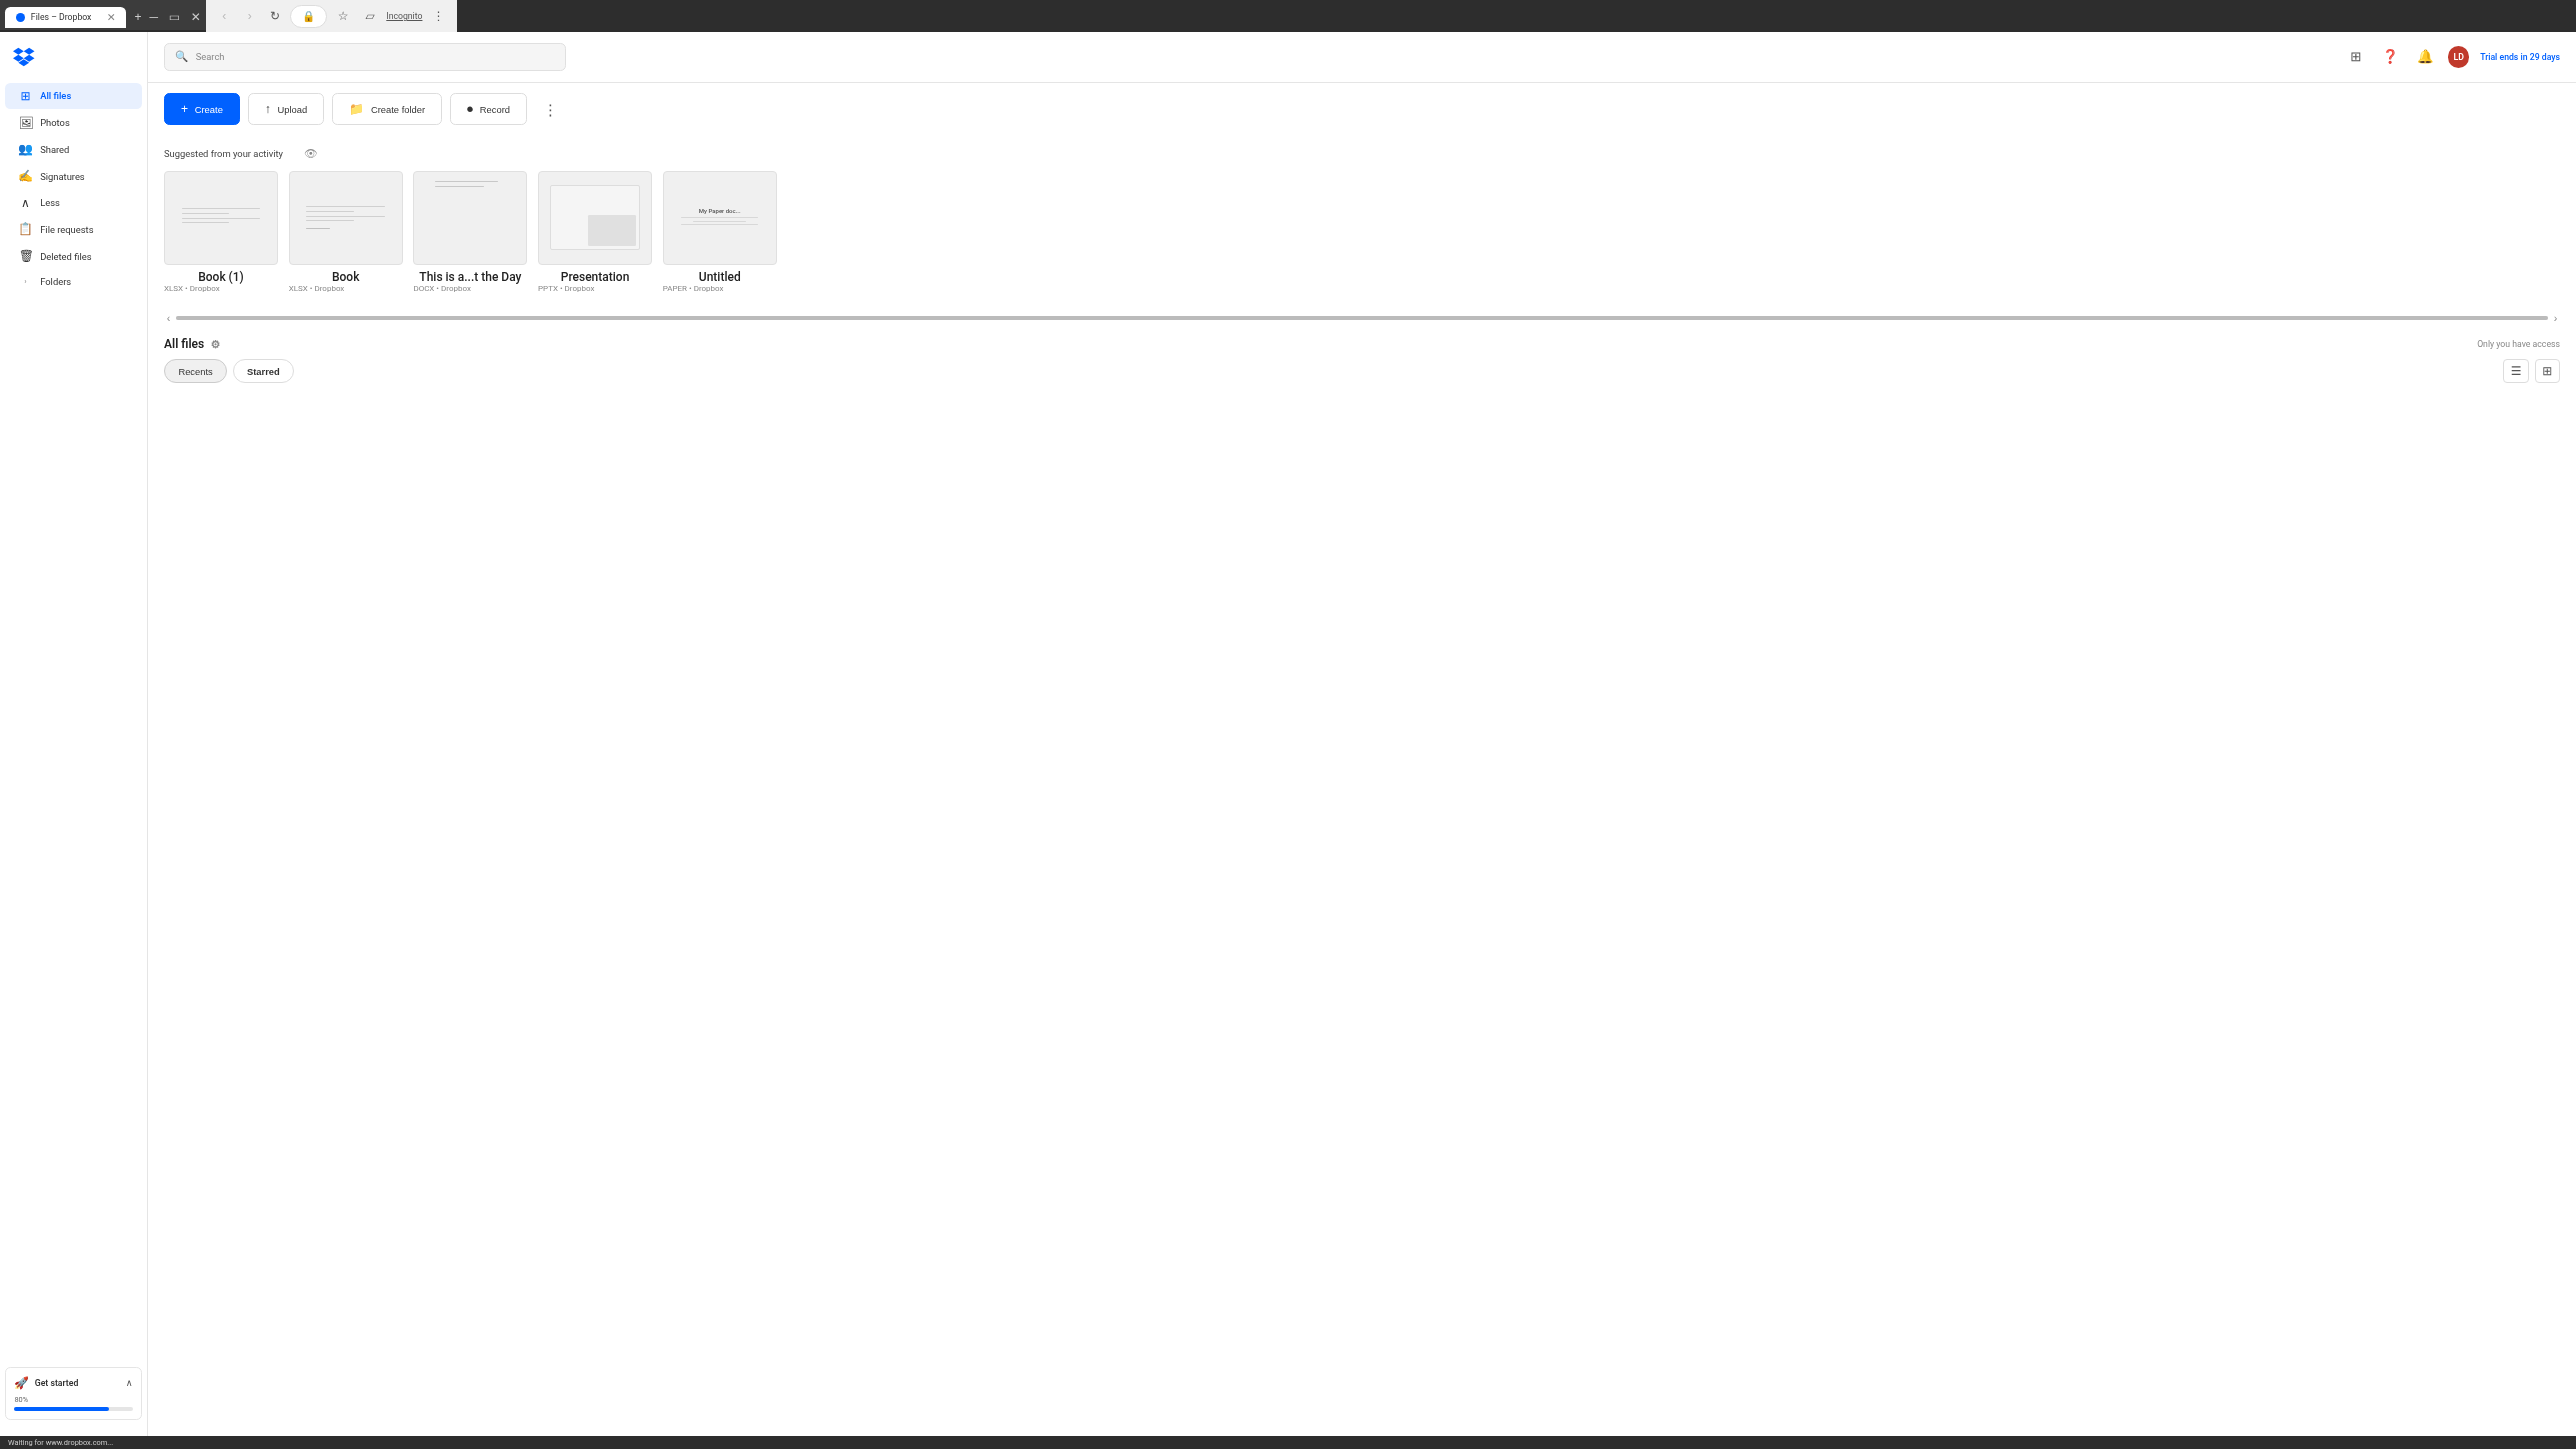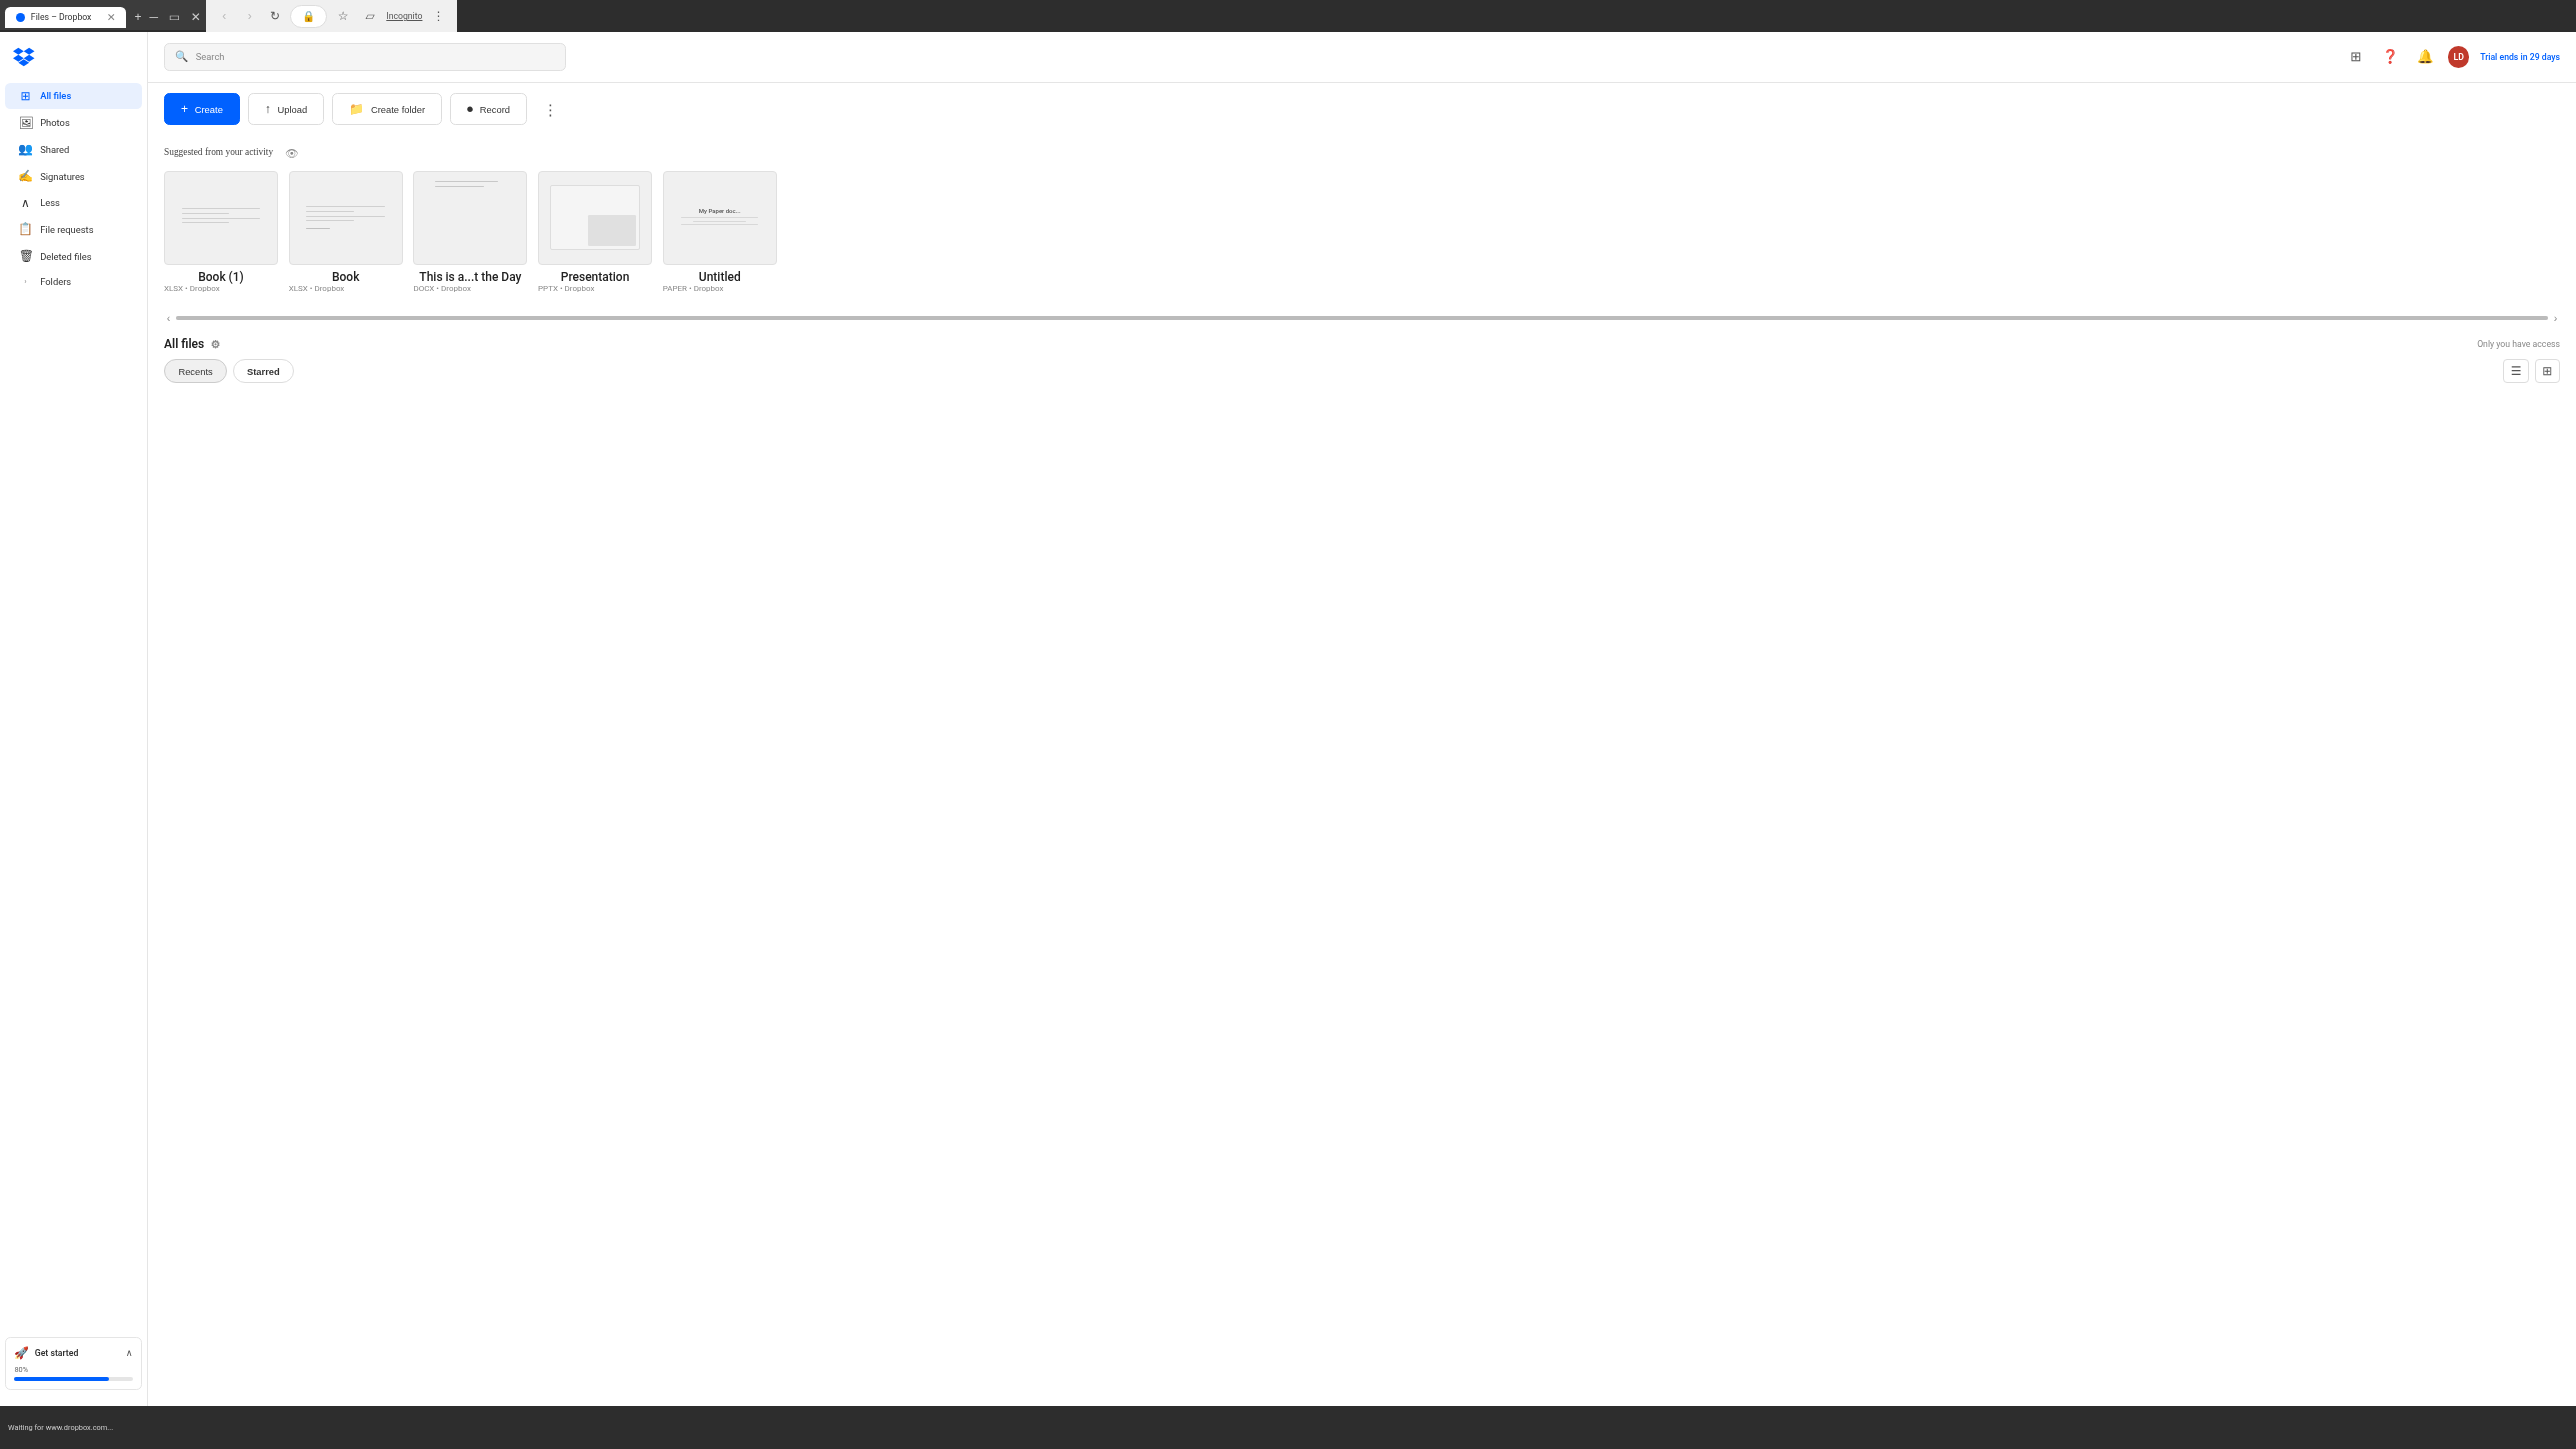--- a/index.html
+++ b/index.html
@@ -63,21 +63,21 @@
 
     
     .action-bar { display: flex; align-items: center; gap: 8px; padding: 10.7px 16px; }
     .action-btn { display: flex; align-items: center; gap: 6.7px; padding: 8px 16px; border: 0.7px solid #ddd; border-radius: 5.4px; cursor: pointer; background: #fff; font-size: 9.4px; color: #333; font-weight: 500; transition: background 0.15s; }
     .action-btn.primary { background: #0061ff; color: #fff; border-color: #0061ff; }
     .action-btn-icon { font-size: 12px; }
     .action-more { background: none; border: none; font-size: 14.8px; cursor: pointer; color: #555; padding: 5.4px 8px; }
 
     
     .section { padding: 10.7px 16px; }
-    .section-header { display: flex; gap: 12px; margin-bottom: 10.7px; font-family: Liberation Serif, serif; }
+    .section-header { display: flex; align-items: center; gap: 21px; margin-bottom: 10.7px; }
     .section-title { font-size: 9.4px; color: #444; font-weight: 400; }
     .section-eye { font-size: 10.7px; color: #888; cursor: pointer; }
     .files-grid { display: flex; gap: 10.7px; overflow-x: auto; padding-bottom: 5.4px; }
     .file-card { flex-shrink: 0; width: 114px; cursor: pointer; }
     .file-thumb { width: 114px; height: 94px; background: #f0f0f0; border: 0.7px solid #e0e0e0; border-radius: 4px; margin-bottom: 5.4px; display: flex; align-items: center; justify-content: center; overflow: hidden; position: relative; }
     .file-thumb-lines { width: 70%; }
     .file-thumb-line { height: 1.3px; background: #d0d0d0; border-radius: 0.7px; margin-bottom: 3.4px; }
     .file-thumb-line.short { width: 60%; }
     .file-name { font-size: 12px; font-weight: 500; color: #222; text-align: center; }
     .file-meta { font-size: 8px; color: #888; }
@@ -97,21 +97,21 @@
 
     
     .tab-bar { display: flex; justify-content: space-between; padding: 0 16px 8px; }
     .tabs { display: flex; gap: 5.4px; }
     .tab-pill { padding: 5.4px 13.4px; border-radius: 13.4px; border: 0.7px solid #ddd; background: #fff; font-size: 9.4px; cursor: pointer; color: #333; font-weight: 700; }
     .tab-pill.active { background: #f0f0f0; border-color: #ccc; font-weight: 500; }
     .view-toggles { display: flex; gap: 5.4px; }
     .view-btn { background: none; border: 0.7px solid #ddd; border-radius: 4px; padding: 4px 6.7px; cursor: pointer; color: #555; font-size: 12px; display: flex; align-items: center; justify-content: center; }
 
     
-    .status-bar { background: #2d2d2d; color: #ccc; font-size: 7.4px; padding: 17px 8px; display: flex; align-items: center; gap: 5.4px; }
+    .status-bar { background: #2d2d2d; color: #ccc; font-size: 7.4px; padding: 2px 8px; display: flex; align-items: center; gap: 5.4px; }
 
     
     ::-webkit-scrollbar { width: 4px; height: 4px; }
     ::-webkit-scrollbar-track { background: #f0f0f0; }
     ::-webkit-scrollbar-thumb { background: #ccc; border-radius: 2px; }
 
     .paper-doc-thumb { display: flex; flex-direction: column; padding: 8px; }
     .paper-doc-title { font-size: 6px; color: #555; margin-bottom: 2.7px; font-weight: 500; }
     .paper-doc-line { height: 1px; background: #d8d8d8; border-radius: 0.7px; margin-bottom: 2.7px; width: 80%; }
     .paper-doc-line.short { width: 55%; }

